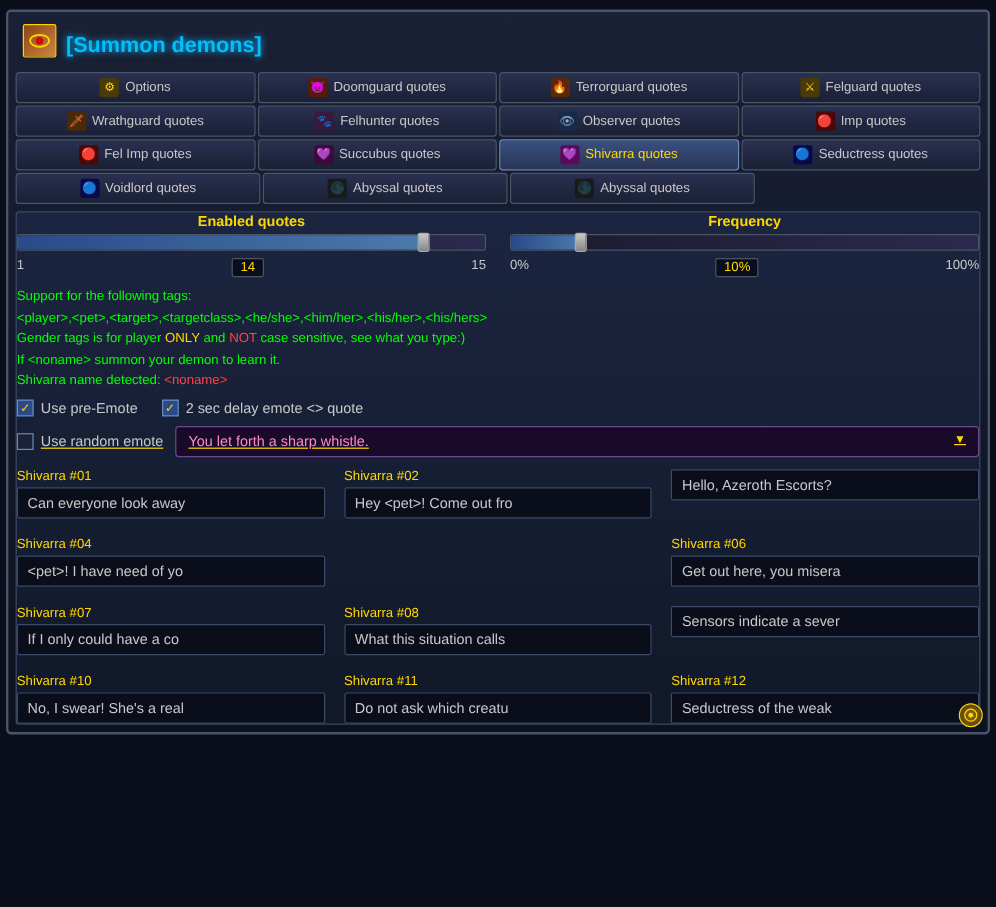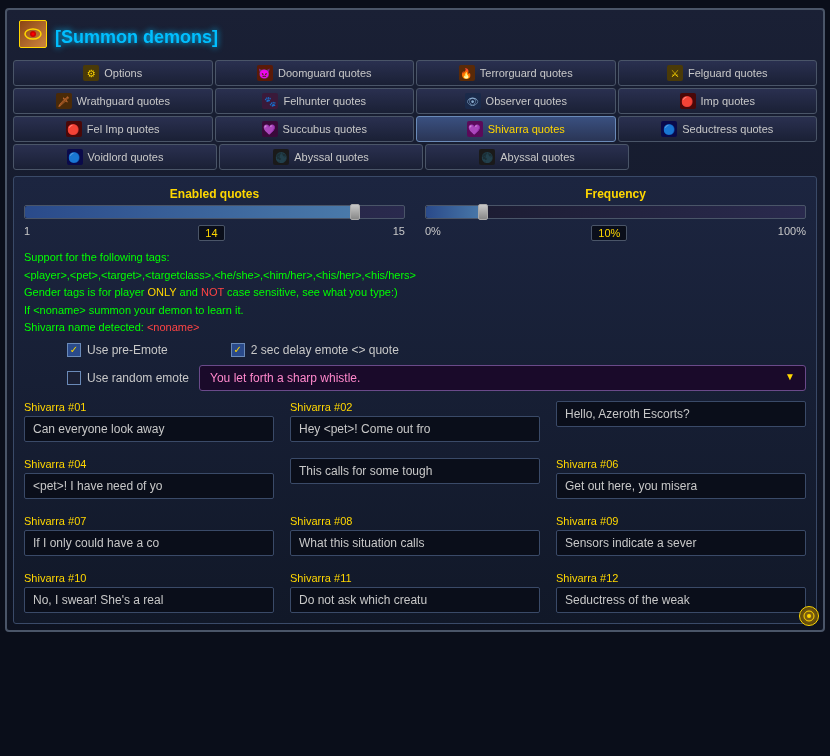--- a/index.html
+++ b/index.html
@@ -89,21 +89,20 @@
       display: inline-flex;
       align-items: center;
       justify-content: center;
       font-size: 10px;
     }
 
     .content-area {
       background: linear-gradient(180deg, #1c2540 0%, #111828 100%);
       border: 1px solid #3a4a68;
       border-radius: 3px;
-      padding: 10px;
     }
 
     .sliders-row {
       display: flex;
       gap: 20px;
       margin-bottom: 8px;
       align-items: flex-start;
     }
 
     .slider-group {
@@ -175,21 +174,20 @@
       gap: 20px;
       margin-bottom: 8px;
       align-items: center;
     }
 
     .checkbox-item {
       display: flex;
       align-items: flex-start;
       gap: 6px;
       cursor: pointer;
-      margin-left: 43px;
     }
 
     .checkbox {
       width: 14px;
       height: 14px;
       border: 1px solid #6a8ab8;
       background: #1a2035;
       display: flex;
       align-items: center;
       justify-content: center;
@@ -208,20 +206,21 @@
     .checkbox-label {
       color: #c8c8c8;
       font-size: 12px;
     }
 
     .emote-row {
       display: flex;
       align-items: center;
       gap: 10px;
       margin-bottom: 10px;
+      text-decoration: underline;
     }
 
     .emote-dropdown {
       flex: 1;
       background: #1a0a2a;
       border: 1px solid #6a4a8a;
       border-radius: 3px;
       padding: 5px 10px;
       color: #ff88cc;
       font-size: 12px;
@@ -455,37 +454,35 @@
       </div>
       <div class="quote-item">
         <div class="quote-input">Hello, Azeroth Escorts?</div>
       </div>
 
       <div class="quote-item">
         <div class="quote-label">Shivarra #04</div>
         <div class="quote-input">&lt;pet&gt;! I have need of yo</div>
       </div>
       <div class="quote-item">
-        <div class="quote-input">This calls for some tough</div>
       </div>
       <div class="quote-item">
         <div class="quote-label">Shivarra #06</div>
         <div class="quote-input">Get out here, you misera</div>
       </div>
 
       <div class="quote-item">
         <div class="quote-label">Shivarra #07</div>
         <div class="quote-input">If I only could have a co</div>
       </div>
       <div class="quote-item">
         <div class="quote-label">Shivarra #08</div>
         <div class="quote-input">What this situation calls</div>
       </div>
       <div class="quote-item">
-        <div class="quote-label">Shivarra #09</div>
         <div class="quote-input">Sensors indicate a sever</div>
       </div>
 
       <div class="quote-item">
         <div class="quote-label">Shivarra #10</div>
         <div class="quote-input">No, I swear! She's a real</div>
       </div>
       <div class="quote-item">
         <div class="quote-label">Shivarra #11</div>
         <div class="quote-input">Do not ask which creatu</div>

